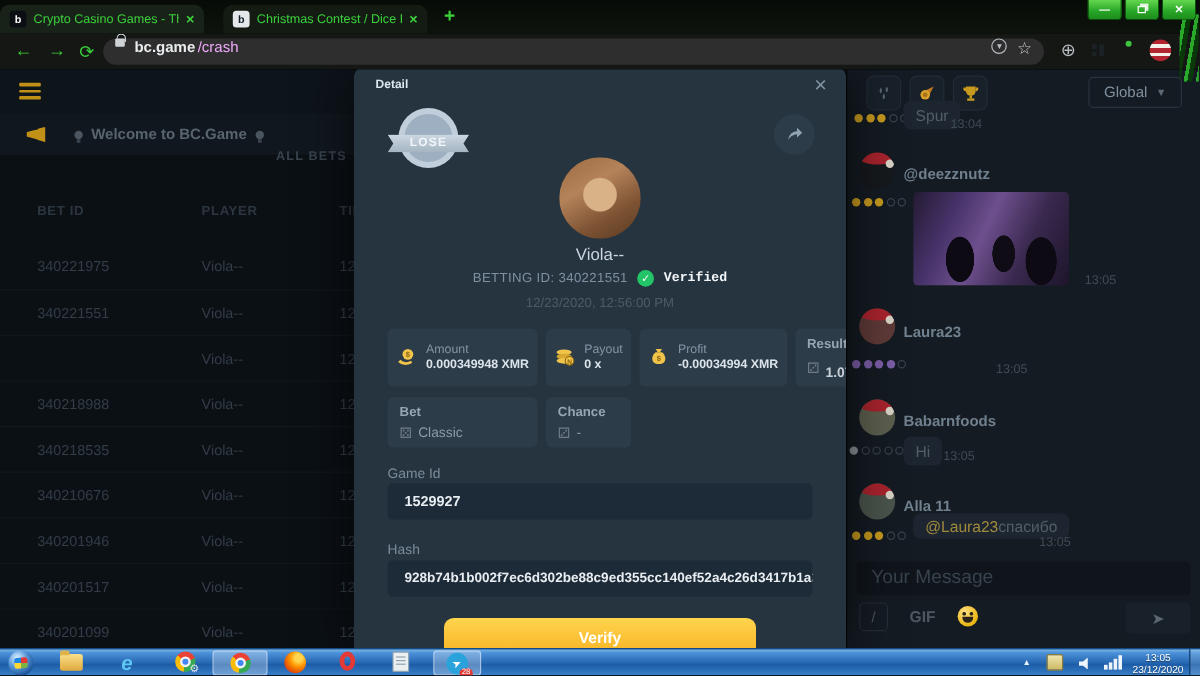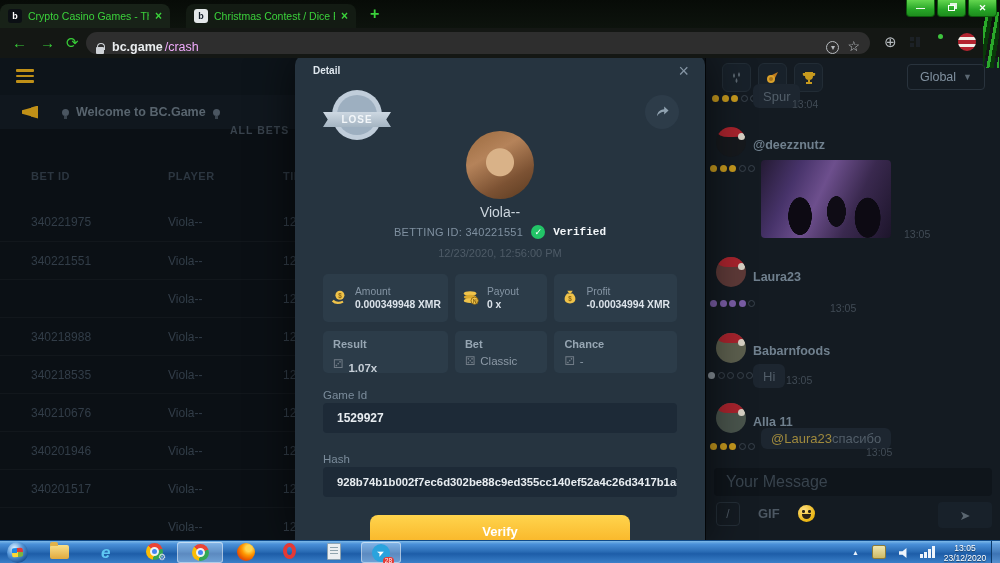--- a/index.html
+++ b/index.html
@@ -22,21 +22,21 @@
   .winbtn { width:29px; height:17px; border-radius:0 0 4px 4px;
     background:linear-gradient(#63d64f,#27a527 60%,#1d8c1d); border:1px solid #0c5c0c; border-top:none;
     color:#fff; font-size:9px; font-weight:bold; display:flex; align-items:center; justify-content:center; }
   .winbtn .sq { width:7px; height:6px; border:1px solid #fff; box-shadow:2px -2px 0 0 rgba(255,255,255,.85); }
   .theme-stripe { position:absolute; right:1px; top:12px; width:16px; height:56px; z-index:3; opacity:.85;
     background:repeating-linear-gradient(100deg, transparent 0 3px, #2ec22e 3px 6px, #073f07 6px 10px); }
 
   .toolbar { position:absolute; top:28px; left:0; width:100%; height:30px; background:#141714; }
   .navico { position:absolute; top:6px; color:#38cc38; font-size:15px; }
   .urlbar { position:absolute; left:86px; top:4px; width:784px; height:22px; border-radius:11px;
-    background:#2e2e2e; display:flex; align-items:flex-end; padding:0 10px; gap:8px; }
+    background:#2e2e2e; display:flex; align-items:flex-start; padding:0 10px; gap:8px; }
   .lock { width:8px; height:7px; background:#cfd3d7; border-radius:1px; position:relative; flex:none; }
   .lock::before { content:""; position:absolute; left:1px; top:-4px; width:6px; height:6px;
     border:1.5px solid #cfd3d7; border-bottom:none; border-radius:4px 4px 0 0; }
   .url-domain { font-size:12.5px; font-weight:bold; color:#e9ecee; }
   .url-path { font-size:12.5px; color:#f0abfc; margin-left:-6px; }
   .urlbar .spacer { flex:1; }
   .circ-arrow { width:13px; height:13px; border:1.5px solid #b7bbbf; border-radius:50%;
     color:#b7bbbf; font-size:8px; display:flex; align-items:center; justify-content:center; }
   .star { color:#c3c7cb; font-size:14px; }
   .ext { position:absolute; top:7px; }
@@ -145,21 +145,21 @@
       linear-gradient(150deg,#9a6a3f 0%,#b5835a 35%,#7c5233 70%,#5a3a20 100%); }
   .m-name { position:absolute; left:0; top:149px; width:410px; text-align:center; font-size:14px; color:#ccd5dd; }
   .m-betting { position:absolute; left:0; top:170px; width:410px; display:flex; align-items:center;
     justify-content:center; gap:8px; }
   .m-betting .bid { font-size:11px; color:#7f90a0; letter-spacing:.3px; }
   .vshield { width:14px; height:14px; border-radius:50%; background:#22c467; color:#fff; font-size:9px;
     display:flex; align-items:center; justify-content:center; }
   .vtext { font-size:11px; font-weight:bold; color:#f2f6f9;font-family:Liberation Mono, monospace; }
   .m-date { position:absolute; left:0; top:192px; width:410px; text-align:center; font-size:11px; color:#4e5b67; }
   .cards { position:absolute; left:28px; top:219px; width:354px; display:grid;
-    grid-template-columns:1fr 1fr 1fr; grid-template-rows:48px 42px; gap:9px 7px; }
+    grid-template-columns:1fr 1fr 1fr 1fr; grid-template-rows:48px 42px; gap:9px 7px; }
   .card { background:#2c3c49; border-radius:5px; }
   .card.r1 { display:flex; align-items:center; gap:7px; padding:0 7px; }
   .card.r1 .ico { flex:none; }
   .card.r1 .lab { font-size:10.3px; color:#8595a4; margin-bottom:2px; }
   .card.r1 .val { font-size:10.3px; font-weight:bold; color:#dce3ea; white-space:nowrap; }
   .card.r2 { padding:7px 10px; }
   .card.r2 .lab { font-size:11px; font-weight:bold; color:#97a6b3; margin-bottom:4px; }
   .card.r2 .vrow { display:flex; align-items:center; gap:5px; }
   .die { font-size:12px; color:#707b86; }
   .card.r2 .val { font-size:11.5px; color:#8d9aa7; }
@@ -322,20 +322,21 @@
       <span class="c-id">340201946</span>
         <span class="c-pl">Viola--</span>
         <span class="c-tm">12:36:2</span>
       </div>
     <div class="bt-row" style="top:411px">
       <span class="c-id">340201517</span>
         <span class="c-pl">Viola--</span>
         <span class="c-tm">12:36:1</span>
       </div>
     <div class="bt-row" style="top:449px">
+      <span class="c-id">340201099</span>
         <span class="c-pl">Viola--</span>
         <span class="c-tm">12:35:5</span>
       </div>
 
     <div class="chat">
       <div class="cbtn" style="left:16px">
         <svg width="14" height="14" viewBox="0 0 14 14">
             <path d="M4 2 q2 3 0 5 q-2 -2 0 -5 M9 1 q2 3 0 5 q-2 -2 0 -5 M6.5 7 q2 3 0 5 q-2 -2 0 -5" fill="#5c6771"></path>
           </svg>
       </div>

